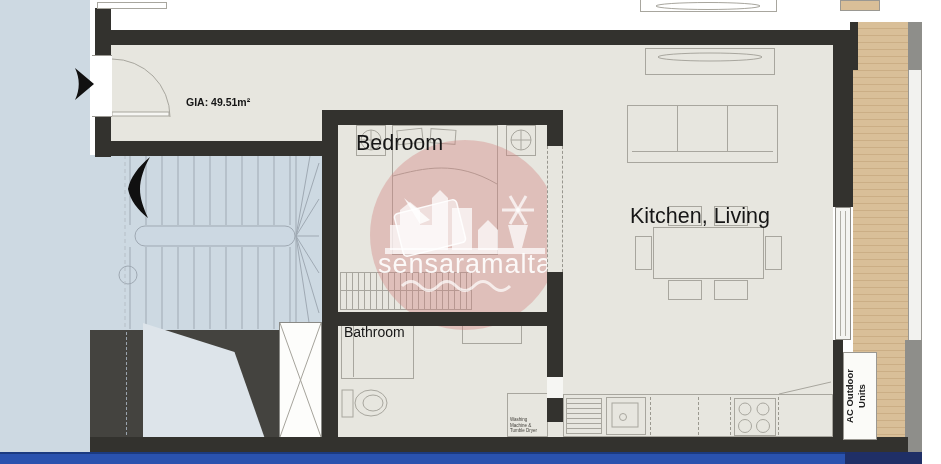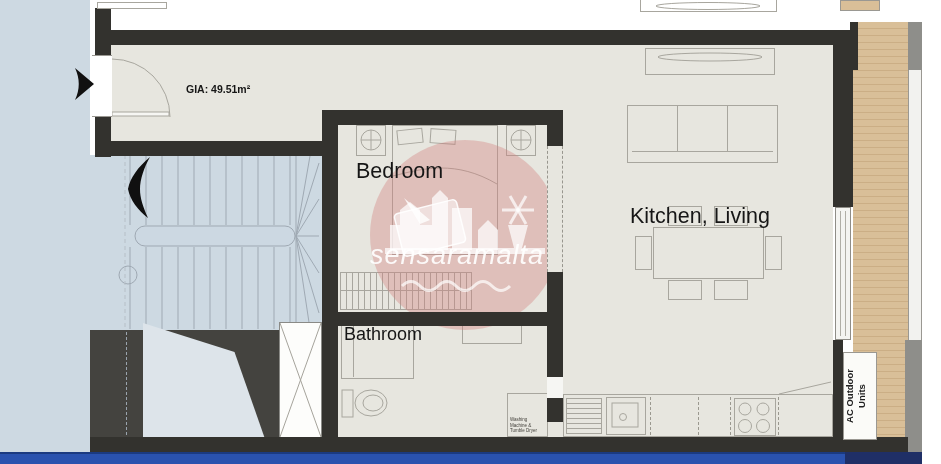--- a/index.html
+++ b/index.html
@@ -166,21 +166,21 @@
           <line x1="148" y1="70" x2="140" y2="84"></line>
         <line x1="148" y1="70" x2="140" y2="56"></line>
           <line x1="148" y1="70" x2="156" y2="84"></line>
       </g>
       <g transform="rotate(-14 60 88)">
         <rect x="28" y="66" width="64" height="44" rx="4" fill="rgba(255,255,255,0.5)" stroke="rgba(255,255,255,0.9)" stroke-width="1.5"></rect>
       </g>
       <path d="M34,58 L60,80 L50,84 Z" fill="rgba(255,255,255,0.8)"></path>
       <path d="M32,146 q9,-9 18,0 t18,0 t18,0 t18,0 t18,0 t18,0" stroke="rgba(255,255,255,0.7)" stroke-width="3" fill="none"></path>
     </svg>
-    <div class="lbl" style="left:0;top:100px;width:190px;text-align:left;font-size:27px;letter-spacing:1px;color:rgba(255,255,255,0.9);font-style:italic;">sensaramalta</div>
+    <div class="lbl" style="left:0;top:109px;width:190px;text-align:center;font-size:27px;letter-spacing:1px;color:rgba(255,255,255,0.9);">sensaramalta</div>
   </div>
 
   <div class="wall" style="left:95px;top:30px;width:755px;height:15px;"></div>
   <div class="wall" style="left:95px;top:8px;width:16px;height:47px;"></div>
   <div class="wall" style="left:95px;top:117px;width:16px;height:40px;"></div>
   <div class="wall" style="left:95px;top:141px;width:243px;height:15px;"></div>
   <div class="wall" style="left:322px;top:110px;width:16px;height:342px;"></div>
   <div class="wall" style="left:330px;top:110px;width:233px;height:15px;"></div>
   <div class="wall" style="left:547px;top:110px;width:16px;height:36px;"></div>
   <div class="wall" style="left:547px;top:272px;width:16px;height:54px;"></div>
@@ -208,23 +208,23 @@
     </div>
   </div>
 
   <div class="outline" style="left:97px;top:2px;width:70px;height:7px;"></div>
   <div class="outline" style="left:640px;top:0;width:137px;height:12px;border-top:none;"></div>
 
   <svg class="abs" style="left:73px;top:66px;" width="24" height="38" viewBox="0 0 24 38">
     <path d="M2,2 L21,18 L2,34 C7,23 7,13 2,2 Z" fill="#101010"></path>
   </svg>
 
-  <div class="lbl" style="left:186px;top:83px;font-size:10.5px;font-weight:bold;">GIA: 49.51m²</div>
-  <div class="lbl" style="left:356px;top:131px;font-size:21.5px;margin-top:28px;">Bedroom</div>
+  <div class="lbl" style="left:186px;top:96px;font-size:10.5px;font-weight:bold;">GIA: 49.51m²</div>
+  <div class="lbl" style="left:356px;top:131px;font-size:21.5px;">Bedroom</div>
   <div class="lbl" style="left:630px;top:203px;font-size:21.5px;line-height:1.28;">
     <div>Kitchen, Living</div>
   </div>
-  <div class="lbl" style="left:344px;top:324px;font-size:18px;">Bathroom</div>
+  <div class="lbl" style="left:344px;top:324px;font-size:14px;">Bathroom</div>
 
   <div class="abs" style="left:0;top:452px;width:922px;height:12px;background:#2a52ae;border-top:2px solid #1b3a80;box-sizing:border-box;"></div>
   <div class="abs" style="left:845px;top:452px;width:77px;height:12px;background:#1f2f66;"></div>
 
 </div>
 
 </body></html>

